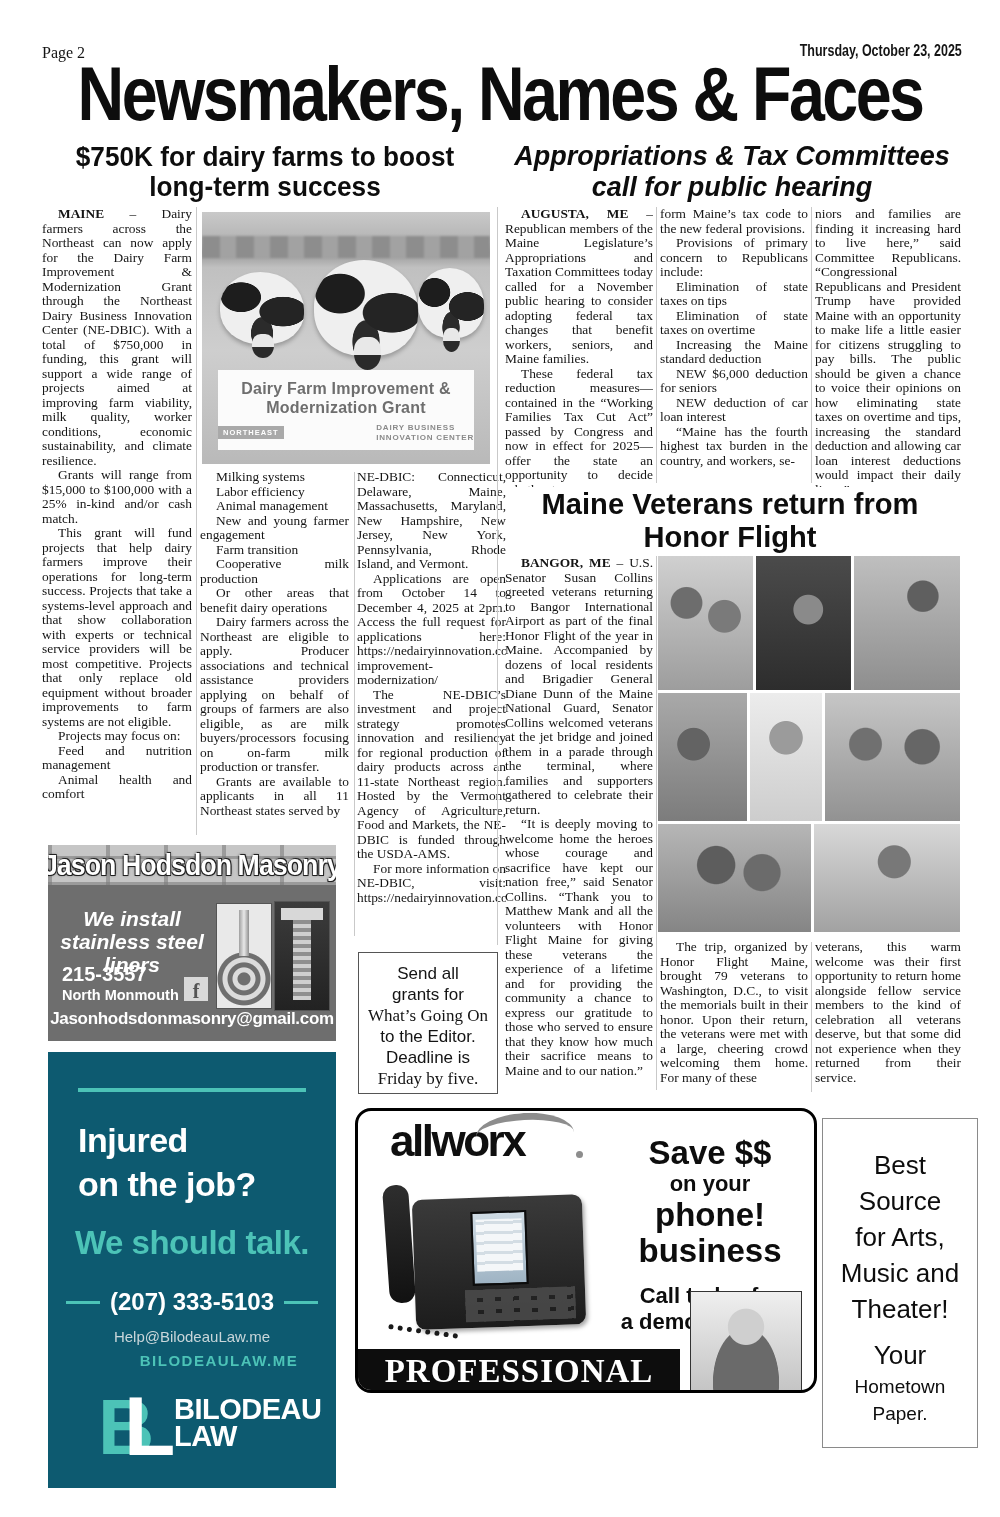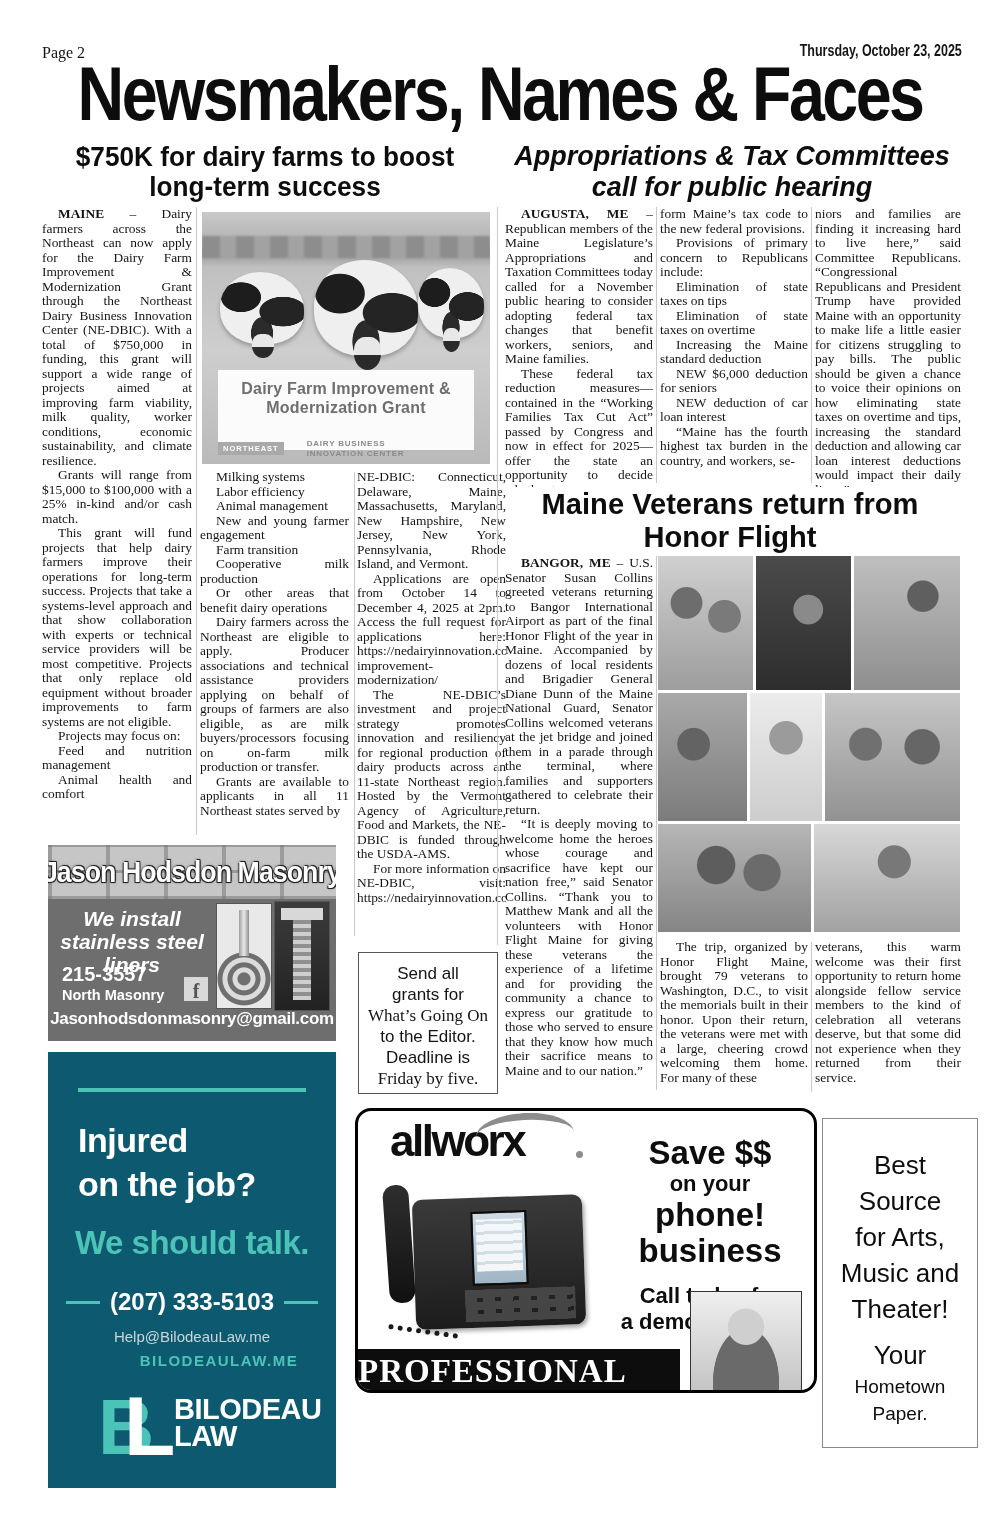--- a/index.html
+++ b/index.html
@@ -33,39 +33,39 @@
   .cow{position:absolute;background:
       radial-gradient(ellipse at 25% 35%, #1d1d1d 0 22%, transparent 23%),
       radial-gradient(ellipse at 75% 55%, #242424 0 26%, transparent 27%),
       radial-gradient(ellipse at 50% 85%, #2b2b2b 0 18%, transparent 19%),#efefef;
       border-radius:48% 52% 42% 46%;box-shadow:0 3px 4px rgba(0,0,0,.25);}
   .cow .head{position:absolute;left:38%;bottom:-14px;width:26%;height:34%;background:
       linear-gradient(#e8e8e8 55%,#2a2a2a 56%);border-radius:40% 40% 50% 50%;}
   .grant-overlay{position:absolute;left:16px;top:158px;width:256px;height:80px;background:#fbfbfb;
       text-align:center;padding-top:9px;box-sizing:border-box;}
   .grant-title{font:bold 16px/19px "Liberation Sans",sans-serif;color:#6e6e6e;white-space:pre-line;letter-spacing:.2px;}
-  .grant-logo{margin-top:22px;display:flex;justify-content:flex-start;align-items:center;gap:23px;}
+  .grant-logo{margin-top:6px;display:flex;justify-content:space-between;align-items:center;gap:5px;}
   .grant-badge{background:#a9a9a9;color:#fff;font:bold 7.5px/1 "Liberation Sans",sans-serif;
       letter-spacing:1px;padding:3px 5px;}
   .grant-logo-text{font:bold 8px/9.5px "Liberation Sans",sans-serif;color:#8a8a8a;
       letter-spacing:.8px;text-align:left;white-space:pre-line;}
   
   .collage{left:658px;top:556px;width:302px;height:376px;}
   .tile{position:absolute;}
   .t1{left:0;top:0;width:95px;height:134px;background:radial-gradient(circle at 30% 35%,#6d6d6d 0 14%,transparent 15%),radial-gradient(circle at 70% 45%,#7a7a7a 0 16%,transparent 17%),linear-gradient(#d0d0d0,#9d9d9d);}
   .t2{left:98px;top:0;width:95px;height:134px;background:radial-gradient(circle at 55% 40%,#8a8a8a 0 15%,transparent 16%),linear-gradient(#4b4b4b,#2d2d2d);}
   .t3{left:196px;top:0;width:106px;height:134px;background:radial-gradient(circle at 65% 30%,#5f5f5f 0 13%,transparent 14%),linear-gradient(#bfbfbf,#8e8e8e);}
   .t4{left:0;top:137px;width:89px;height:128px;background:radial-gradient(circle at 40% 40%,#636363 0 17%,transparent 18%),linear-gradient(#a9a9a9,#7c7c7c);}
   .t5{left:92px;top:137px;width:72px;height:128px;background:radial-gradient(circle at 50% 35%,#9b9b9b 0 18%,transparent 19%),linear-gradient(#ececec,#cdcdcd);}
   .t6{left:167px;top:137px;width:135px;height:128px;background:radial-gradient(circle at 30% 40%,#707070 0 13%,transparent 14%),radial-gradient(circle at 72% 42%,#666 0 14%,transparent 15%),linear-gradient(#c6c6c6,#929292);}
   .t7{left:0;top:268px;width:153px;height:108px;background:radial-gradient(circle at 38% 38%,#5d5d5d 0 16%,transparent 17%),radial-gradient(circle at 68% 45%,#6b6b6b 0 15%,transparent 16%),linear-gradient(#b6b6b6,#858585);}
   .t8{left:156px;top:268px;width:146px;height:108px;background:radial-gradient(circle at 55% 35%,#787878 0 15%,transparent 16%),linear-gradient(#d8d8d8,#a2a2a2);}
   
   .masonry{left:48px;top:845px;width:288px;height:196px;background:#6e6e6e;overflow:hidden;}
-  .masonry-head{height:54px;background:
+  .masonry-head{height:40px;background:
       repeating-linear-gradient(90deg,rgba(120,120,120,.55) 0 4px,transparent 4px 58px),
       repeating-linear-gradient(0deg,#9b9b9b 0 3px,#c6c6c6 3px 26px);
       display:flex;align-items:center;justify-content:center;}
   .masonry-title{font:bold 29px/1 "Liberation Sans",sans-serif;color:#fff;letter-spacing:-1px;
       transform:scaleX(.92);text-shadow:0 0 3px #222,1px 1px 0 #222,-1px 1px 0 #222,1px -1px 0 #222;white-space:nowrap;}
   .masonry-tag{position:absolute;left:6px;top:62px;width:156px;text-align:center;color:#fff;
       font:bold italic 21px/23px "Liberation Sans",sans-serif;white-space:pre-line;}
   .masonry-phone{position:absolute;left:14px;top:118px;color:#fff;font:bold 20px "Liberation Sans",sans-serif;}
   .masonry-town{position:absolute;left:14px;top:142px;color:#fff;font:bold 14.5px "Liberation Sans",sans-serif;}
   .fb{position:absolute;left:136px;top:132px;width:24px;height:24px;background:#d9d9d9;
@@ -125,21 +125,21 @@
   .ph-screen::before{content:"";position:absolute;left:3px;top:6px;right:3px;height:52px;
       background:repeating-linear-gradient(0deg,#f4f7f9 0 7px,#d3dde4 7px 10px);}
   .ph-keys{position:absolute;left:50px;top:92px;width:110px;height:32px;background:
       repeating-linear-gradient(90deg,#4a4a4a 0 12px,transparent 12px 18px),
       repeating-linear-gradient(0deg,#4a4a4a 0 8px,transparent 8px 12px);opacity:.9;}
   .ph-handset{position:absolute;left:6px;top:10px;width:26px;height:118px;background:linear-gradient(#2e2e2e,#111);
       border-radius:12px;transform:rotate(-4deg);}
   .ph-cord{position:absolute;left:10px;top:128px;width:70px;height:26px;
       border-bottom:5px dotted #1a1a1a;transform:rotate(8deg);}
   .pcs-band{position:absolute;left:0;top:238px;width:322px;height:76px;background:#0d0d0d;color:#fff;
-      font-family:"Liberation Serif",serif;}
+      text-align:center;font-family:"Liberation Serif",serif;}
   .pcs-1{font-size:33px;font-weight:bold;letter-spacing:1px;margin-top:4px;}
   .pcs-2{font-size:19.5px;font-weight:bold;letter-spacing:.5px;}
   .pcs-phone{position:absolute;left:0;top:318px;width:322px;text-align:center;
       font:bold 33px "Liberation Sans",sans-serif;color:#111;}
   .pcs-email{position:absolute;left:0;top:352px;width:322px;text-align:center;
       font:bold 16px "Liberation Sans",sans-serif;color:#111;}
   .buck{position:absolute;left:332px;top:180px;width:110px;height:116px;border:1px solid #333;background:
       radial-gradient(circle at 50% 30%,#cfcfcf 0 18%,transparent 19%),
       radial-gradient(ellipse at 50% 78%,#6a6a6a 0 42%,transparent 43%),
       linear-gradient(#efefef,#bdbdbd);}
@@ -288,21 +288,21 @@
   <div class="vrule" style="left:811px;top:942px;height:150px;"></div>
 
   <div class="abs masonry">
     <div class="masonry-head">
       <span class="masonry-title">Jason Hodsdon Masonry</span>
     </div>
     <div class="masonry-tag">We install
 stainless steel
 liners</div>
     <div class="masonry-phone">215-3557</div>
-    <div class="masonry-town">North Masonry</div>
+    <div class="masonry-town">North Monmouth</div>
     <div class="fb">
         <span>f</span>
       </div>
     <div class="liner-a"></div>
     <div class="liner-b"></div>
     <div class="masonry-email">Jasonhodsdonmasonry@gmail.com</div>
   </div>
 
   <div class="abs bilodeau" id="bilodeau" style="background: rgb(13, 90, 112);">
     <div class="bl-topline" style="background: rgb(76, 195, 183);"></div>

